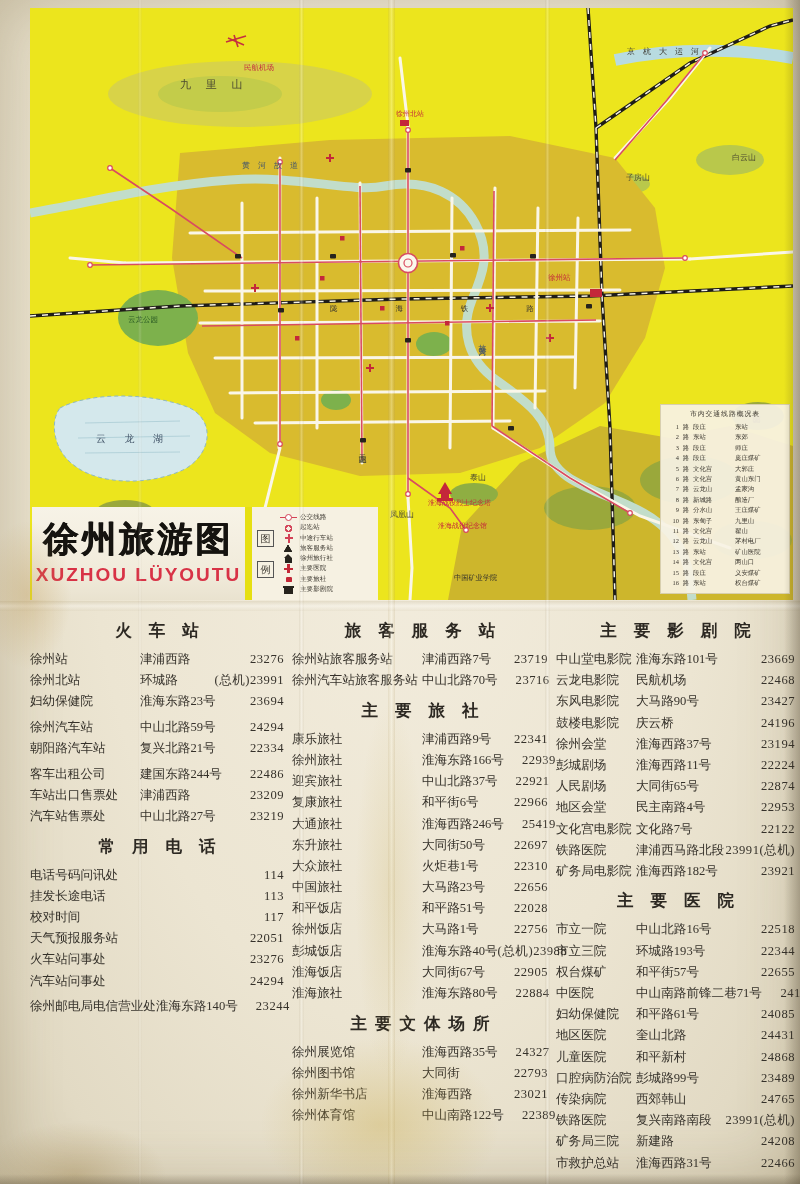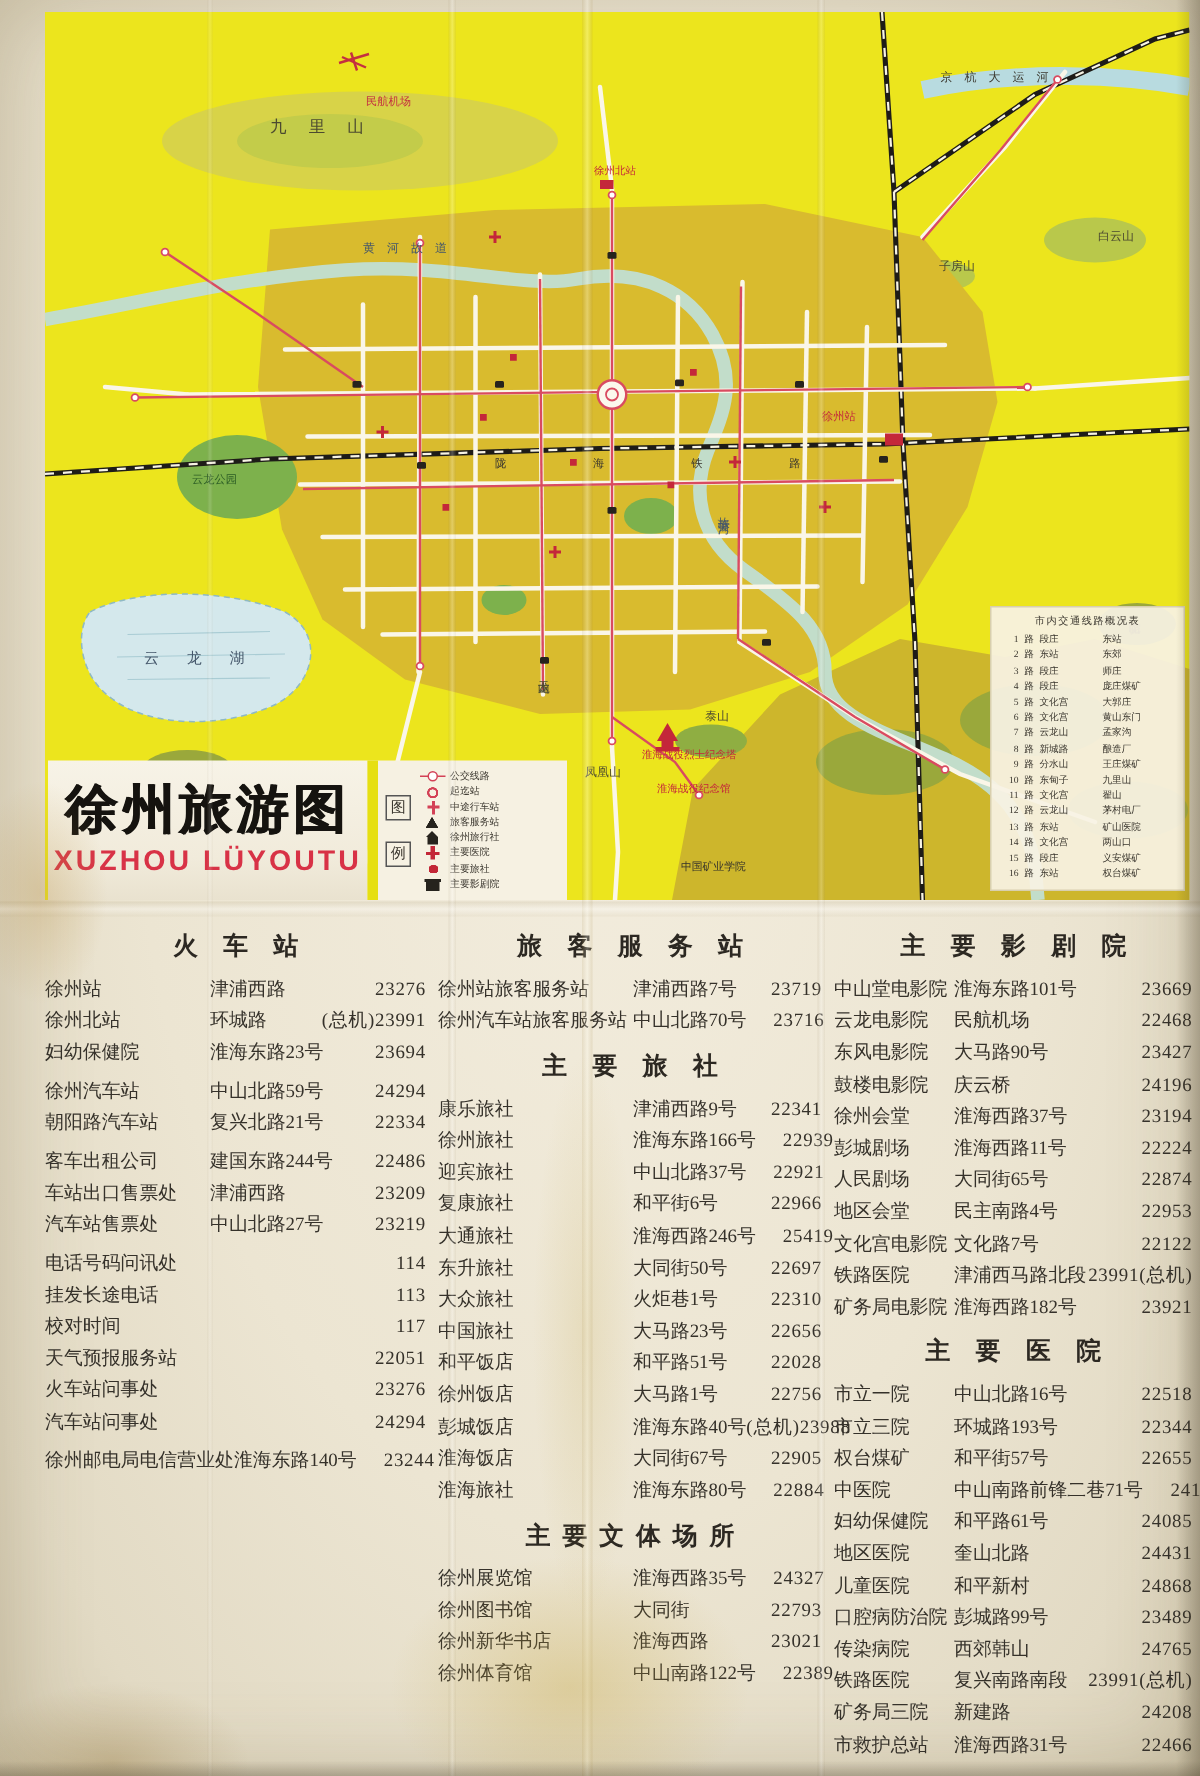--- a/index.html
+++ b/index.html
@@ -522,20 +522,21 @@
             <span class="dir-addr">津浦西路</span>
             <span class="dir-phone">23209</span>
           </div>
           <div class="dir-row">
             <span class="dir-name">汽车站售票处</span>
             <span class="dir-addr">中山北路27号</span>
             <span class="dir-phone">23219</span>
           </div>
         </div>
         <div class="dir-section">
+          <div class="dir-header sp-wide">常用电话</div>
           <div class="dir-row">
             <span class="dir-name">电话号码问讯处</span>
             <span class="dir-addr"></span>
             <span class="dir-phone">114</span>
           </div>
           <div class="dir-row">
             <span class="dir-name">挂发长途电话</span>
             <span class="dir-addr"></span>
             <span class="dir-phone">113</span>
           </div>

